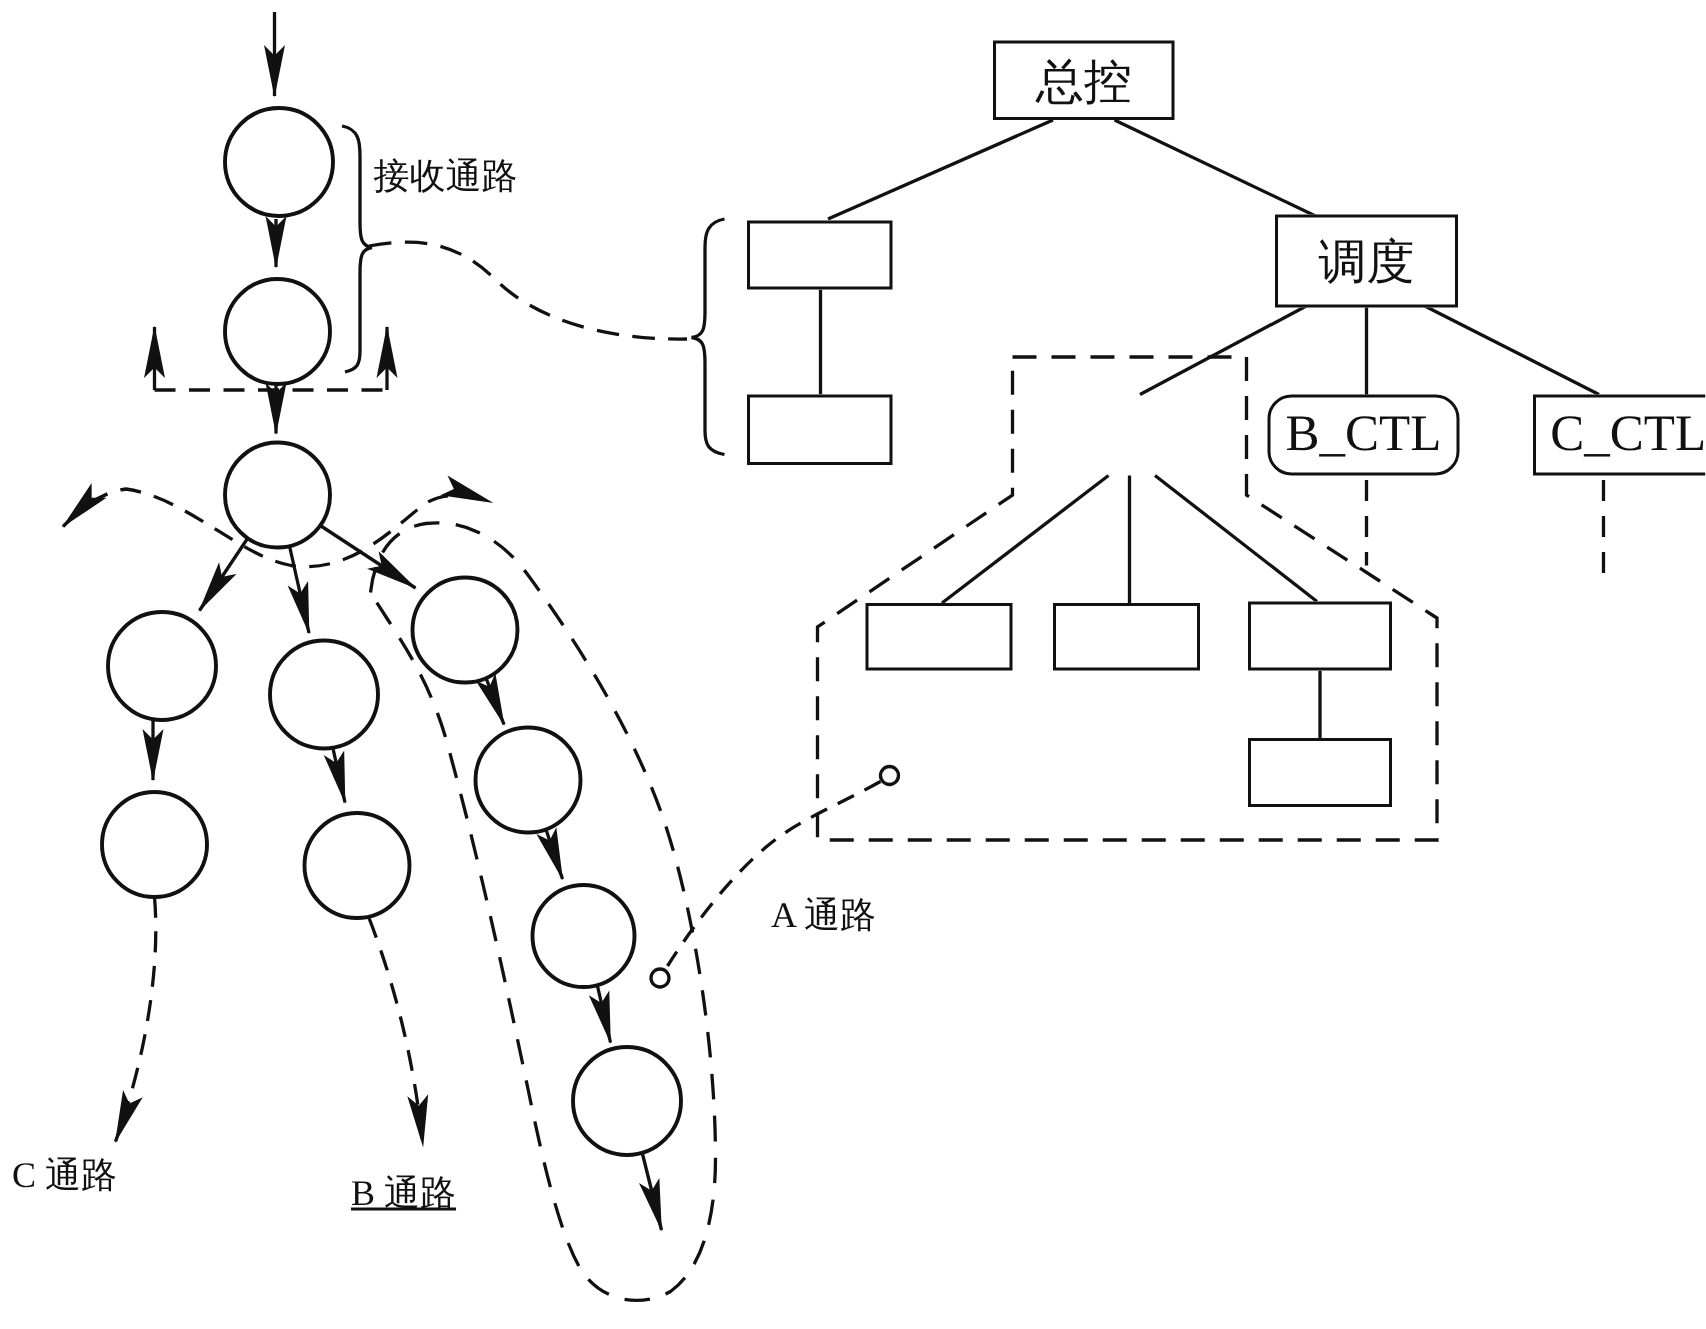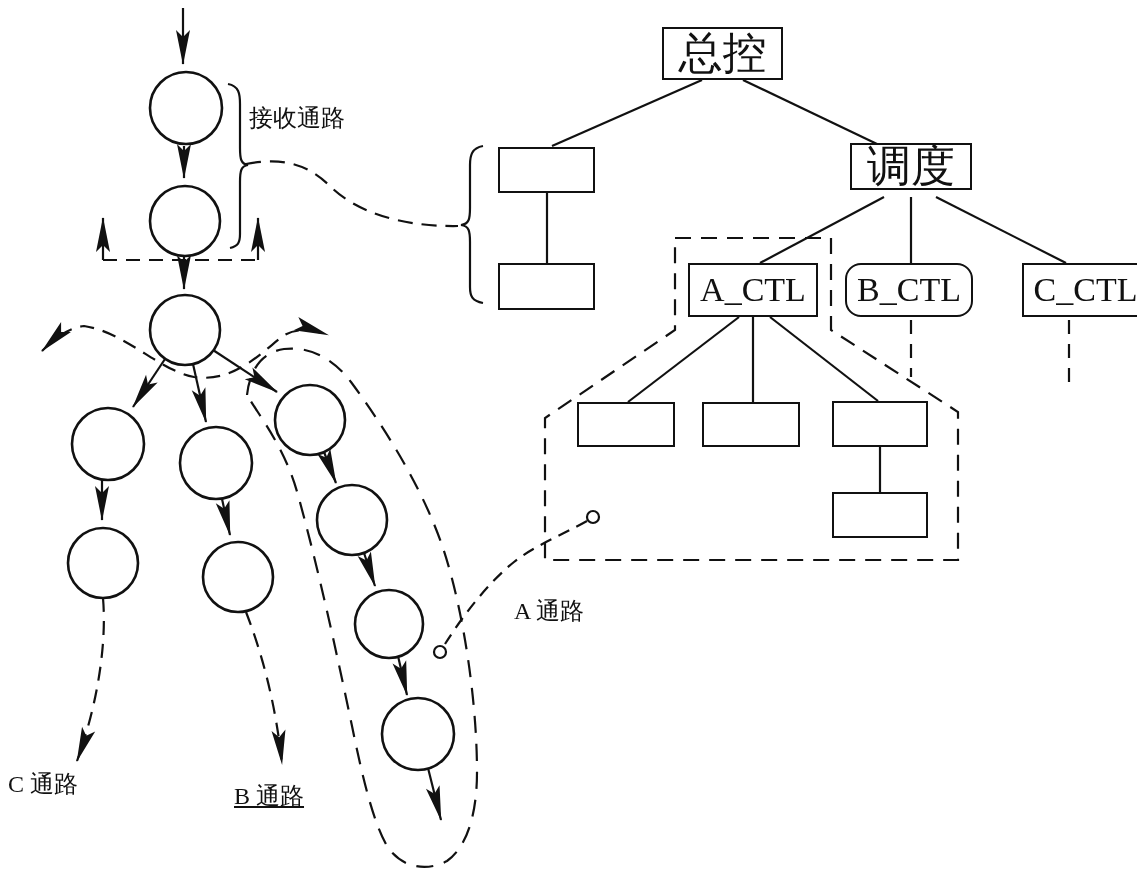--- a/index.html
+++ b/index.html
@@ -14,21 +14,21 @@
   .stage svg{position:absolute;left:0;top:0;}
   .node{
     position:absolute;
     box-sizing:border-box;
     border:2px solid #111111;
     background:#ffffff;
     display:flex;align-items:center;justify-content:center;
     line-height:1;
     white-space:nowrap;
   }
-  .node.cjk{font-size:44px;}
+  .node.cjk{font-size:32px;}
   .node.ctl{font-size:34px;letter-spacing:0px;}
   .flabel{
     position:absolute;
     font-size:24px;
     line-height:1.15;
     white-space:nowrap;
   }
 </style>
 </head>
 <body>
@@ -130,23 +130,22 @@
 
       <path d="M911,320 L911,377" stroke-dasharray="14 10"></path>
       <path d="M1069,320 L1069,385" stroke-dasharray="14 10"></path>
 
       <path d="M675,238 L831,238 L831,330 L958,412 L958,560 L545,560 L545,418 L675,330 Z" stroke-dasharray="16 10"></path>
     </g>
   </svg>
 
   <div class="node cjk" style="left:662px;top:27px;width:121px;height:53px;">总控</div>
 
-  <div class="node cjk" style="left:850px;top:143px;width:122px;height:47px;text-align:right;">调度</div>
+  <div class="node cjk" style="left:850px;top:143px;width:122px;height:62px;text-align:right;">调度</div>
 
-  <div class="node ctl" style="left:688px;top:263px;width:130px;height:54px;">A_CTL</div>
 
   <div class="node ctl" style="left:845px;top:263px;width:128px;height:54px;border-radius:16px;">B_CTL</div>
 
   <div class="node ctl" style="left:998px;top:263px;width:127px;height:54px;margin-left:24px;">C_CTL</div>
 
   <div class="node" style="left:498px;top:147px;width:97px;height:46px;"></div>
   <div class="node" style="left:498px;top:263px;width:97px;height:47px;"></div>
   <div class="node" style="left:577px;top:402px;width:98px;height:45px;"></div>
   <div class="node" style="left:702px;top:402px;width:98px;height:45px;"></div>
   <div class="node" style="left:832px;top:401px;width:96px;height:46px;"></div>

